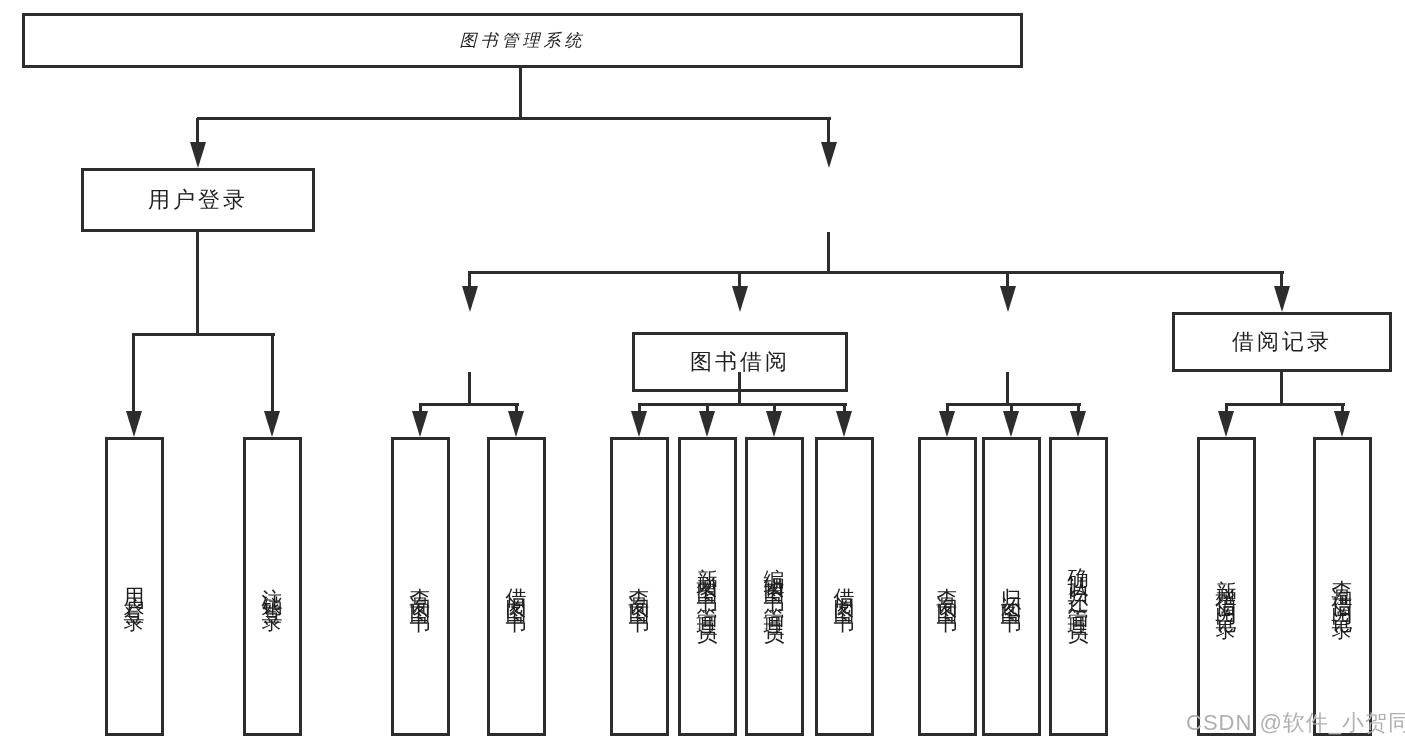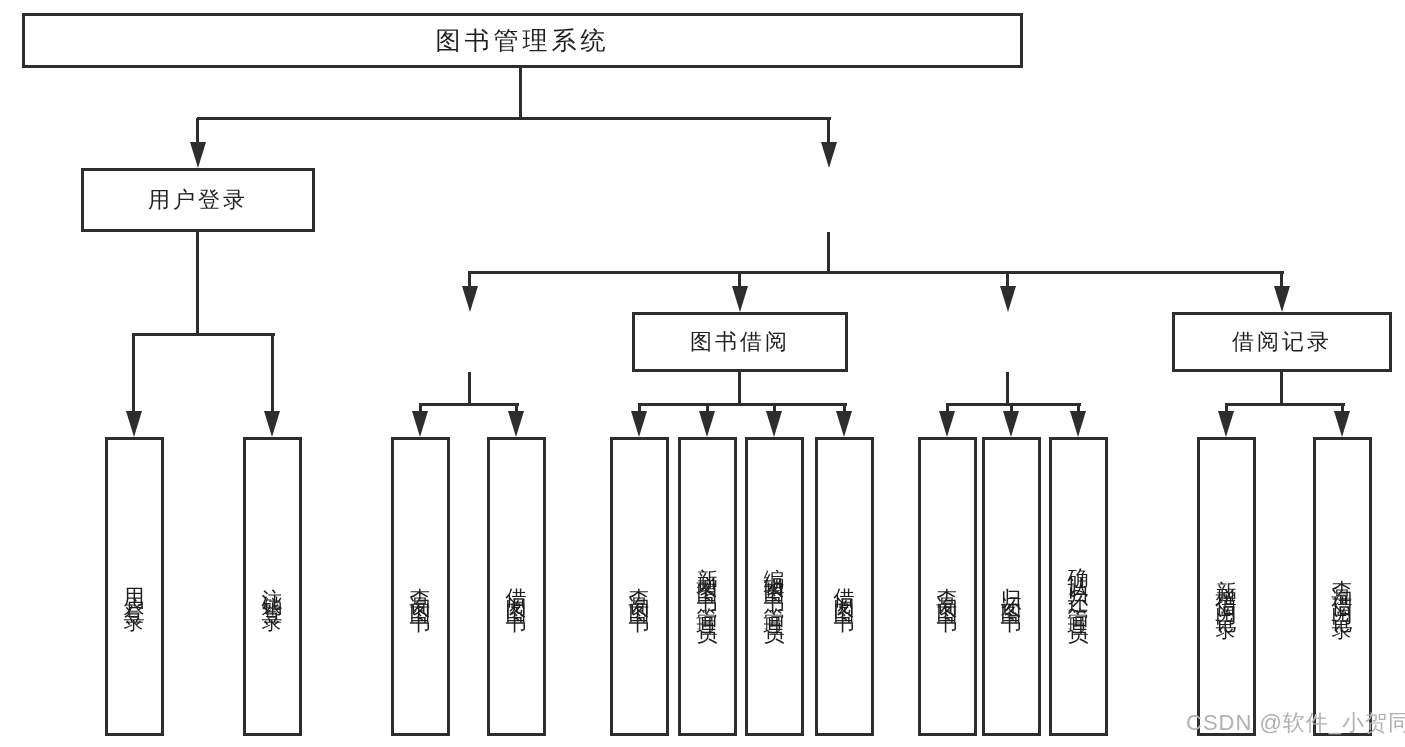--- a/index.html
+++ b/index.html
@@ -11,21 +11,21 @@
   html,body{margin:0;padding:0;background:var(--bg);}
   .canvas{
     position:relative;width:1405px;height:747px;background:var(--bg);
     font-family:"Liberation Sans","DejaVu Sans",sans-serif;overflow:hidden;
   }
   .box{
     position:absolute;background:#fff;border:3px solid var(--line);
     box-sizing:border-box;display:flex;align-items:center;justify-content:center;
   }
   .hlabel{font-size:22px;letter-spacing:3px;color:var(--text);white-space:nowrap;}
-  .root-box .hlabel{font-size:25px;letter-spacing:4px;}
+  .root-box .hlabel{font-size:17px;letter-spacing:4px;font-style:italic;}
   .leaf{top:437px;width:59px;height:299px;}
   .vlabel{
     writing-mode:vertical-rl;text-orientation:mixed;
     font-size:21px;letter-spacing:8px;color:var(--text);line-height:1;
   }
   .vline{position:absolute;width:3px;background:var(--line);}
   .hline{position:absolute;height:3px;background:var(--line);}
   .arrow{
     position:absolute;width:0;height:0;
     border-left:8px solid transparent;border-right:8px solid transparent;
@@ -67,21 +67,21 @@
   <div class="hline" style="left:468px;top:271px;width:816px"></div>
   <div class="vline" style="left:468px;top:274px;height:16px"></div>
   <div class="arrow" style="left:462px;top:286px"></div>
   <div class="vline" style="left:738px;top:274px;height:16px"></div>
   <div class="arrow" style="left:732px;top:286px"></div>
   <div class="vline" style="left:1006px;top:274px;height:16px"></div>
   <div class="arrow" style="left:1000px;top:286px"></div>
   <div class="vline" style="left:1280px;top:274px;height:16px"></div>
   <div class="arrow" style="left:1274px;top:286px"></div>
 
-  <div class="box" style="left:632px;top:312px;width:216px;height:60px">
+  <div class="box" style="left:632px;top:332px;width:216px;height:60px">
     <span class="hlabel">图书借阅</span>
   </div>
   <div class="box" style="left:1172px;top:312px;width:220px;height:60px">
     <span class="hlabel">借阅记录</span>
   </div>
 
   <div class="vline" style="left:468px;top:372px;height:33px"></div>
   <div class="hline" style="left:419px;top:403px;width:100px"></div>
   <div class="vline" style="left:419px;top:406px;height:8px"></div>
   <div class="arrow" style="left:412px;top:411px"></div>

